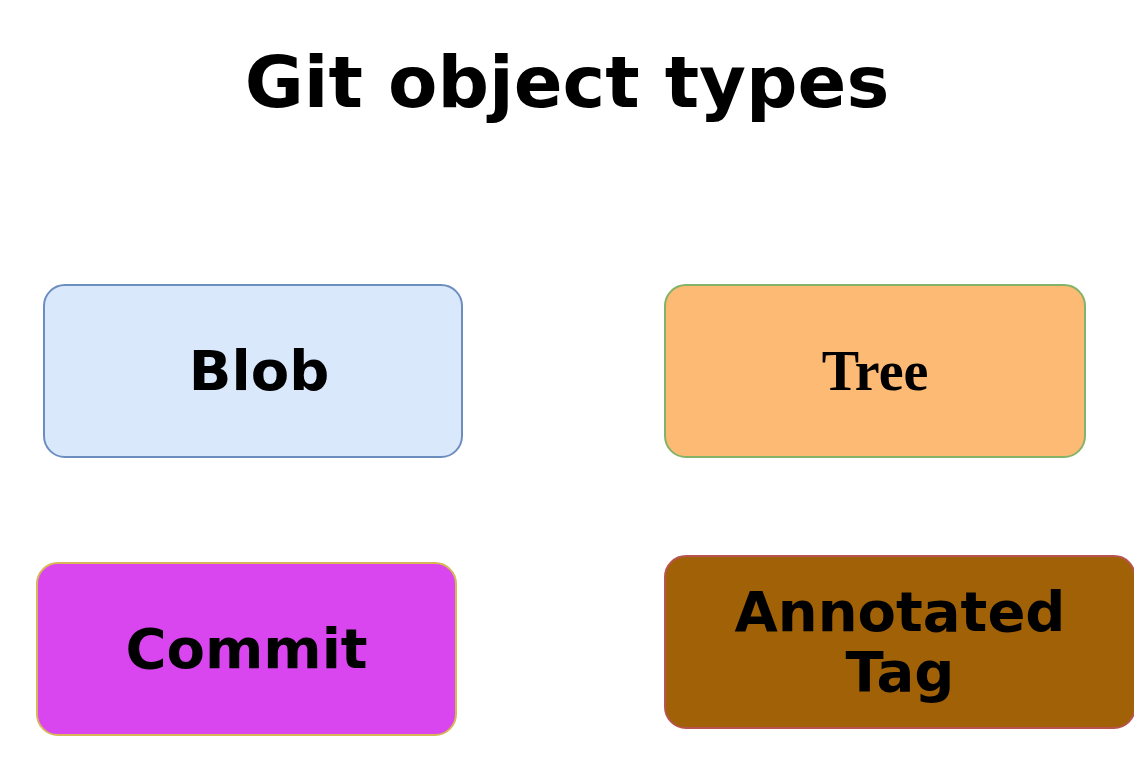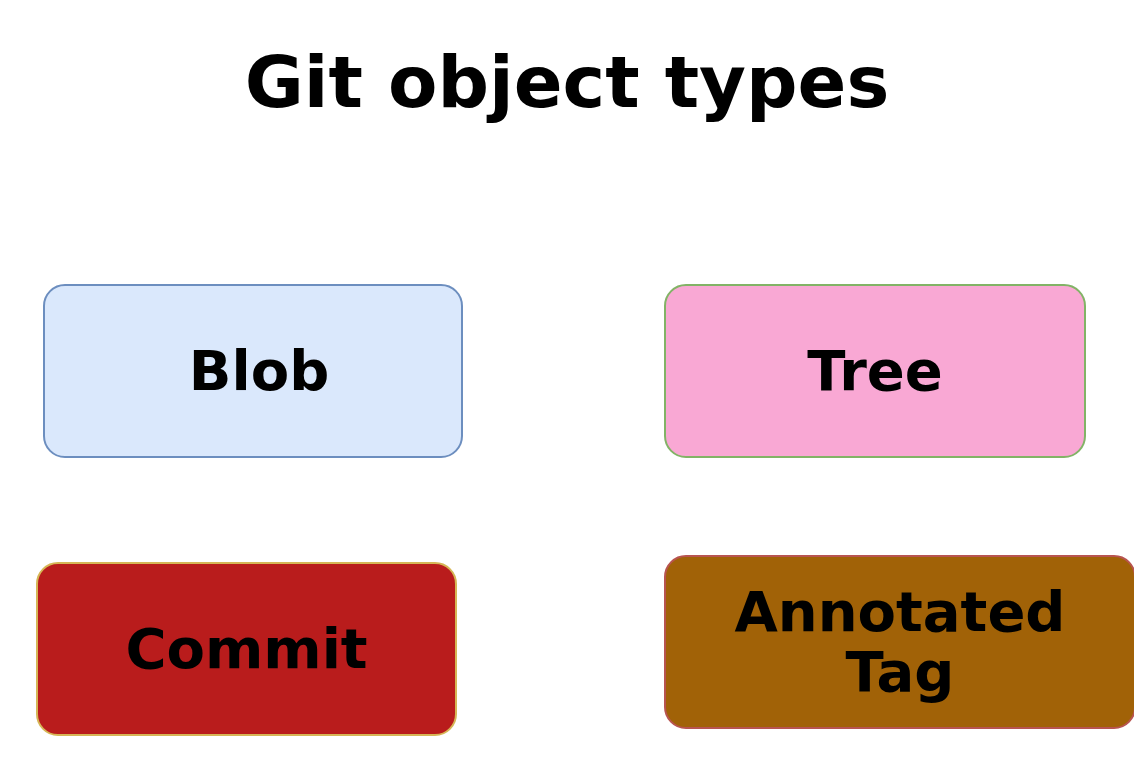--- a/index.html
+++ b/index.html
@@ -5,22 +5,22 @@
   html, body { margin: 0; padding: 0; background: #ffffff; }
   body { width: 1134px; height: 782px; position: relative; overflow: hidden;
          font-family: "DejaVu Sans", "Liberation Sans", sans-serif; }
   .title { position: absolute; left: 0; top: 40px; width: 1134px; text-align: center;
            font-size: 72px; color: #000; font-weight: bold; letter-spacing: 0; }
   .box { position: absolute; box-sizing: border-box; border-width: 2px; border-style: solid;
          border-radius: 22px; display: flex; align-items: center; justify-content: center;
          text-align: center; }
   .box span { font-weight: bold; font-size: 56px; line-height: 60px; color: #000; white-space: pre-line; }
   #box-blob   { left: 43px;  top: 284px; width: 420px; height: 174px; background: #dae8fc; border-color: #6c8ebf; padding-left: 12px; }
-  #box-tree   { left: 664px; top: 284px; width: 422px; height: 174px; background: #f9a8d4; border-color: #82b366; }
-  #box-commit { left: 36px;  top: 562px; width: 421px; height: 174px; background: #b91c1c; border-color: #d6b656; }
+  #box-tree   { left: 664px; top: 284px; width: 422px; height: 174px; background: #fdba74; border-color: #82b366; font-family: Liberation Serif, serif; }
+  #box-commit { left: 36px;  top: 562px; width: 421px; height: 174px; background: #d946ef; border-color: #d6b656; }
   #box-tag    { left: 664px; top: 555px; width: 472px; height: 174px; background: #a16207; border-color: #b85450; }
 </style>
 </head>
 <body>
 
 <div class="title">Git object types</div>
 
 <div class="box" id="box-blob">
   <span>Blob</span>
 </div>

